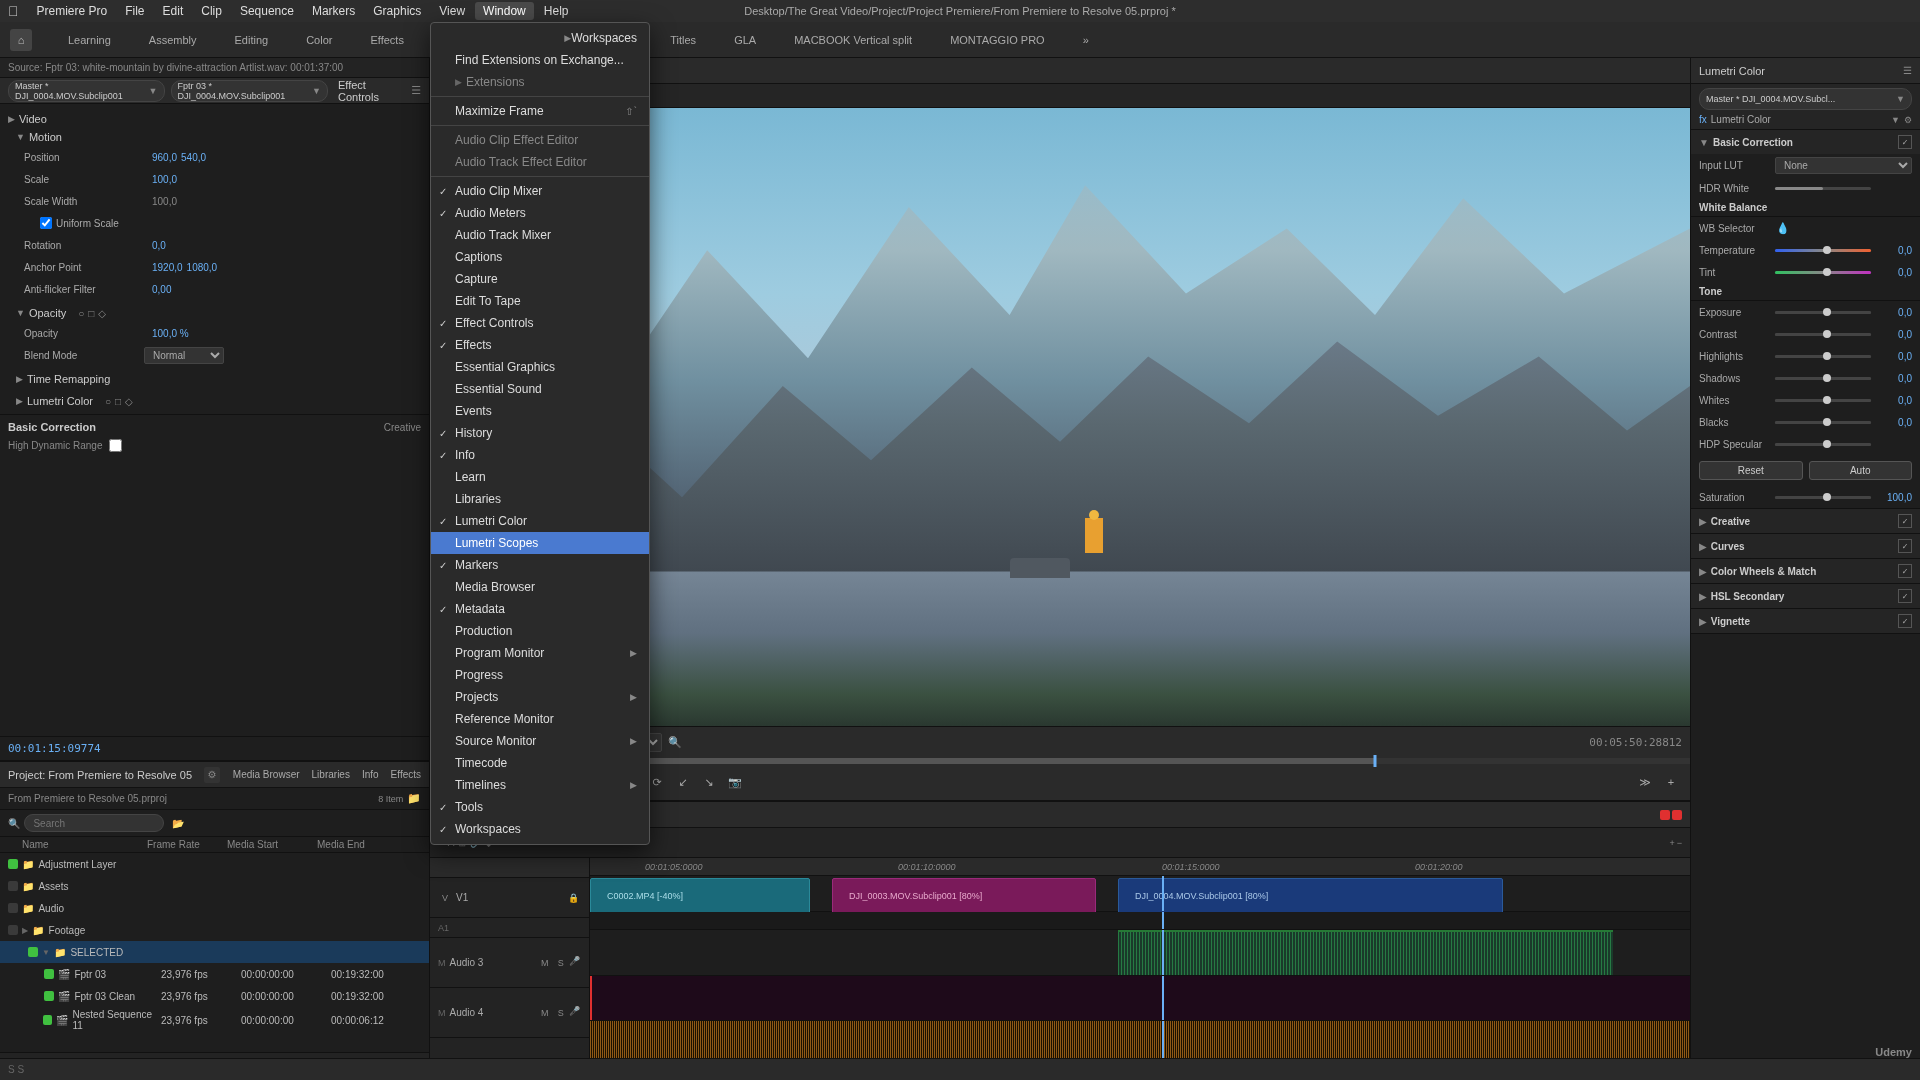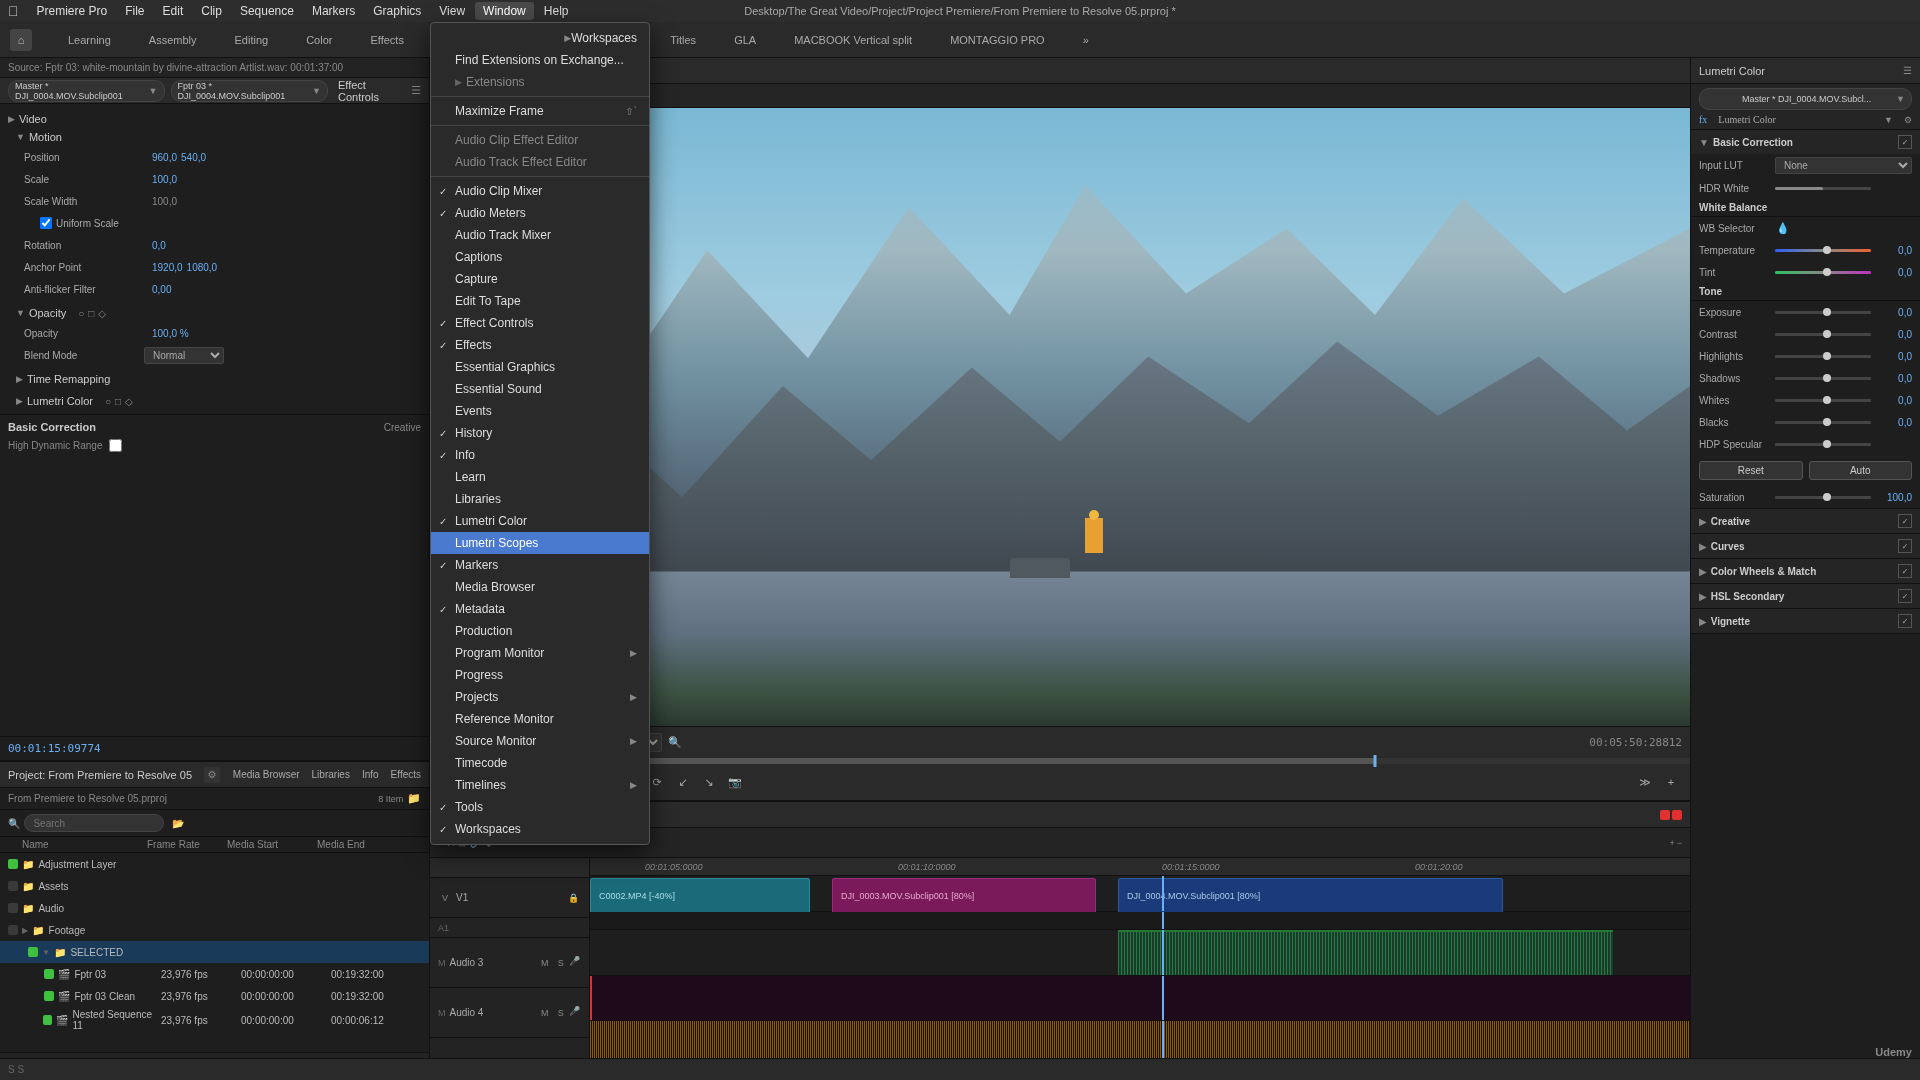--- a/index.html
+++ b/index.html
@@ -387,21 +387,21 @@
       position: relative;
       background: #1e1e1e;
     }
     .track-clip {
       position: absolute;
       top: 2px;
       height: 36px;
       border-radius: 2px;
       display: flex;
       align-items: center;
-      padding: 0 8px;
+      padding: 0 16px;
       font-size: 9px;
       overflow: hidden;
       cursor: pointer;
     }
     .clip-cyan { background: #1a6a7a; border: 1px solid #2a8a9a; color: #aadde8; }
     .clip-pink { background: #7a1a5a; border: 1px solid #9a2a7a; color: #e8aacc; }
     .clip-blue { background: #1a3a7a; border: 1px solid #2a5a9a; color: #aac8e8; }
     .playhead-line {
       position: absolute;
       top: 0; bottom: 0;
@@ -1131,24 +1131,24 @@
   </div>
 
   <div class="right-panel">
     <div class="lumetri-header">
       <span class="panel-title">Lumetri Color</span>
       <span style="font-size:10px; color:#888; cursor:pointer; margin-left:auto;">☰</span>
     </div>
 
     <div style="padding:4px 8px; border-bottom:1px solid #111; background:#252525;">
       <div class="clip-selector" style="margin-bottom:4px;">
-        <span style="font-size:9px;margin-left:36px;">Master * DJI_0004.MOV.Subcl...</span>
+        <span style="font-size:9px;">Master * DJI_0004.MOV.Subcl...</span>
         <span style="font-size:9px; color:#888; margin-left:auto;">▼</span>
       </div>
-      <div style="display:flex; align-items:center; gap:11px;font-family:Liberation Serif, serif;">
+      <div style="display:flex; align-items:center; gap:4px;">
         <span style="font-size:10px; color:#6ab0f5;">fx</span>
         <span style="font-size:10px; color:#aaa;">Lumetri Color</span>
         <span style="font-size:9px; color:#888; margin-left:auto; cursor:pointer;">▼</span>
         <span style="font-size:9px; color:#888; cursor:pointer;">⚙</span>
       </div>
     </div>
 
     <div class="lumetri-section">
       <div class="lumetri-section-header">
         <span class="lumetri-expander">▼</span>

